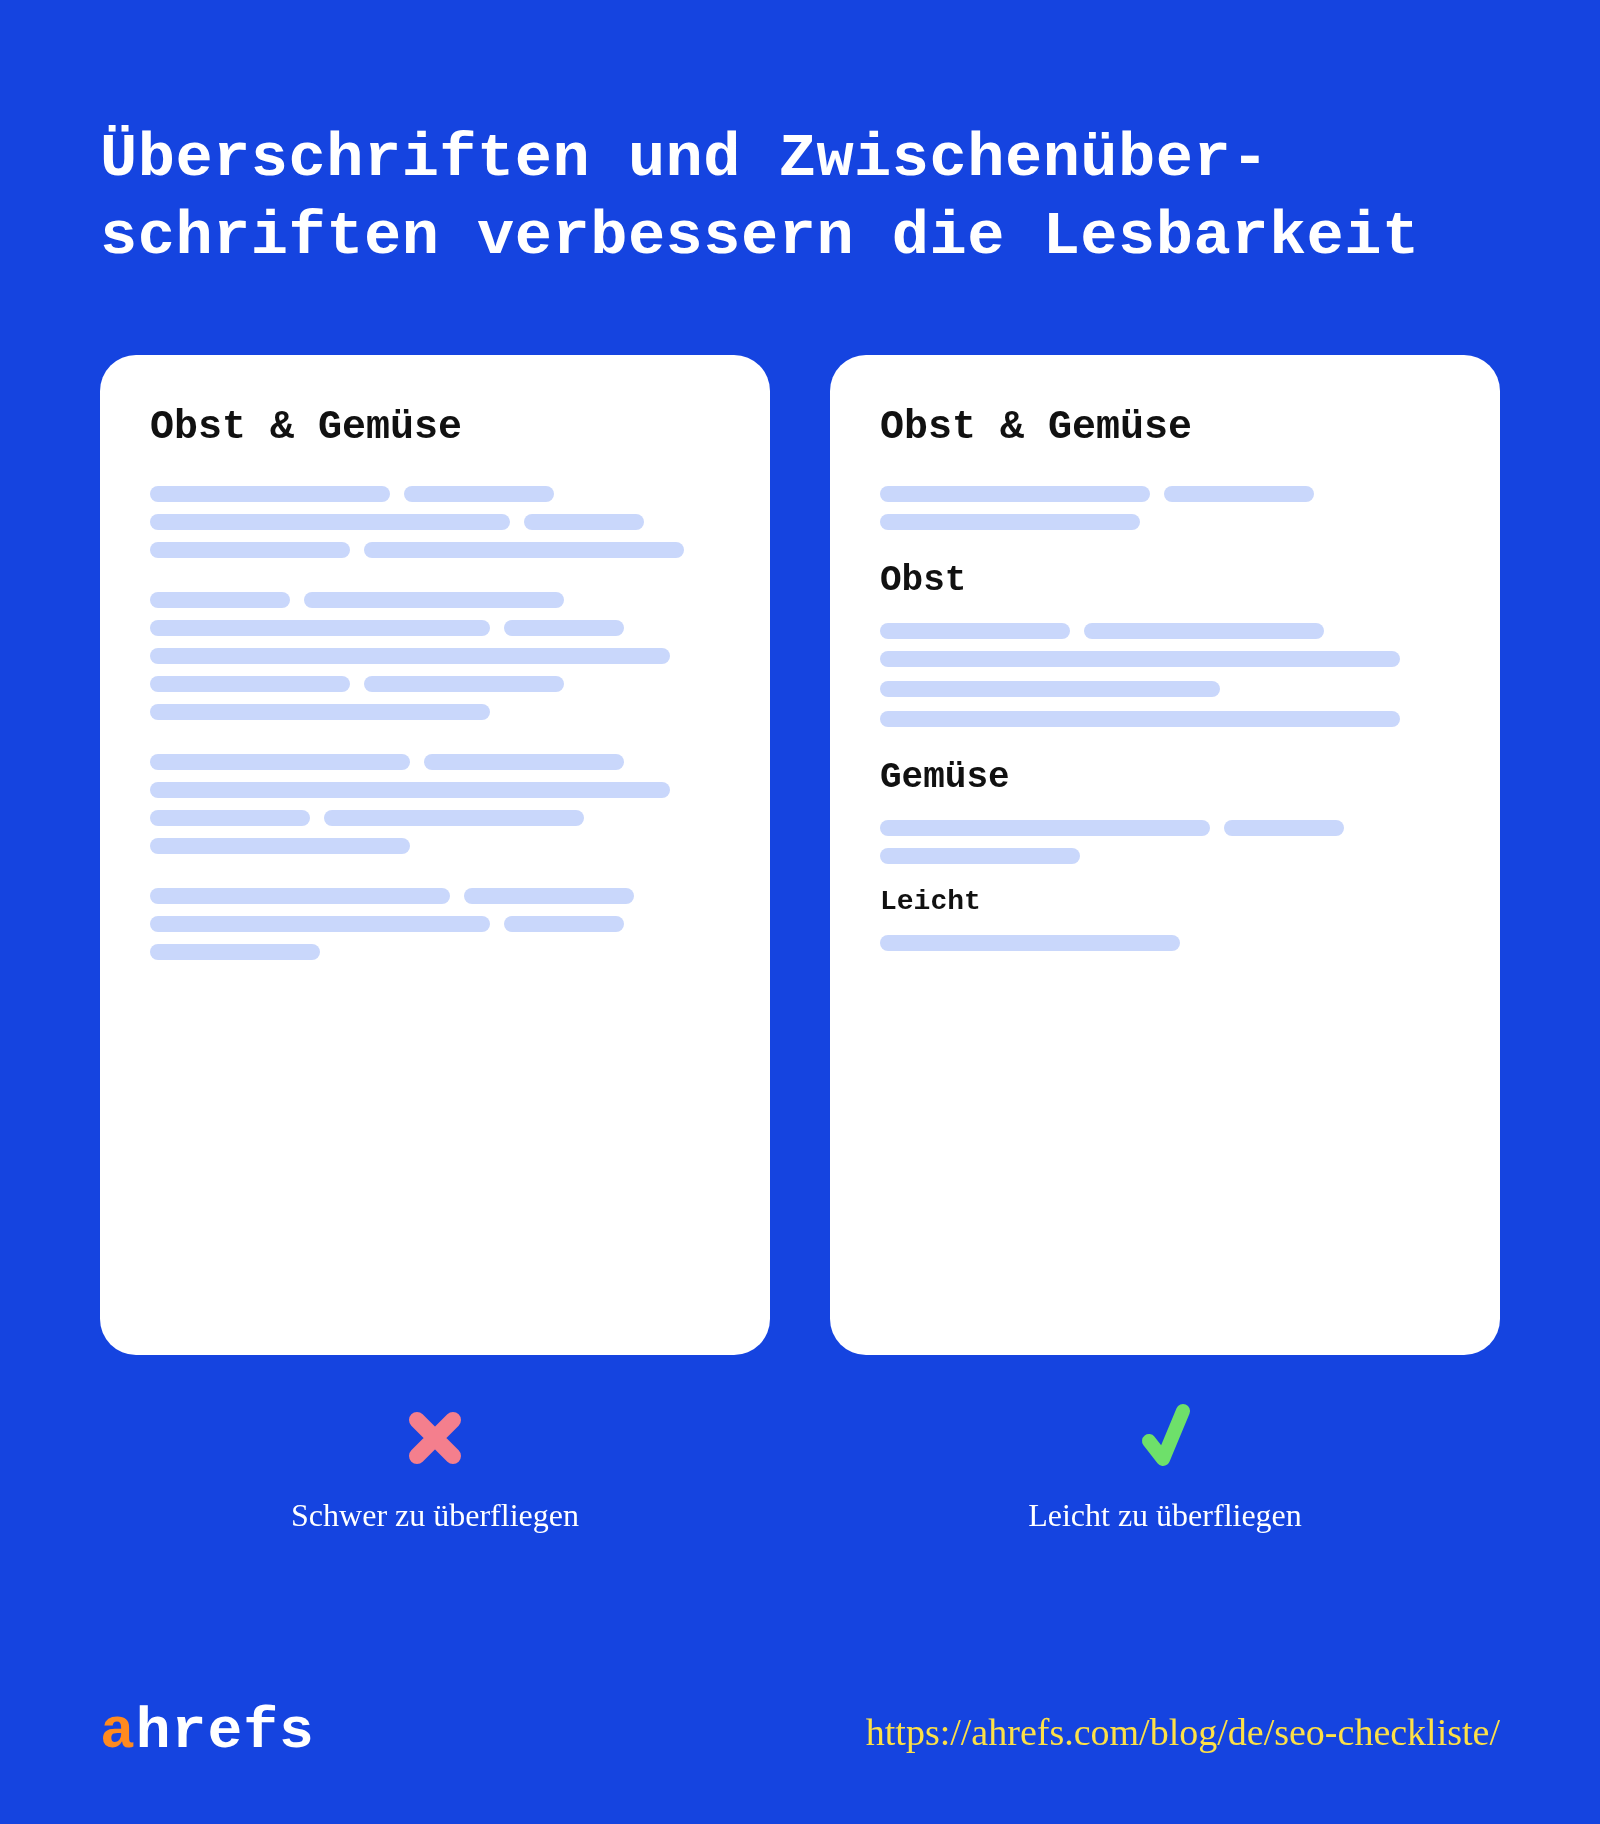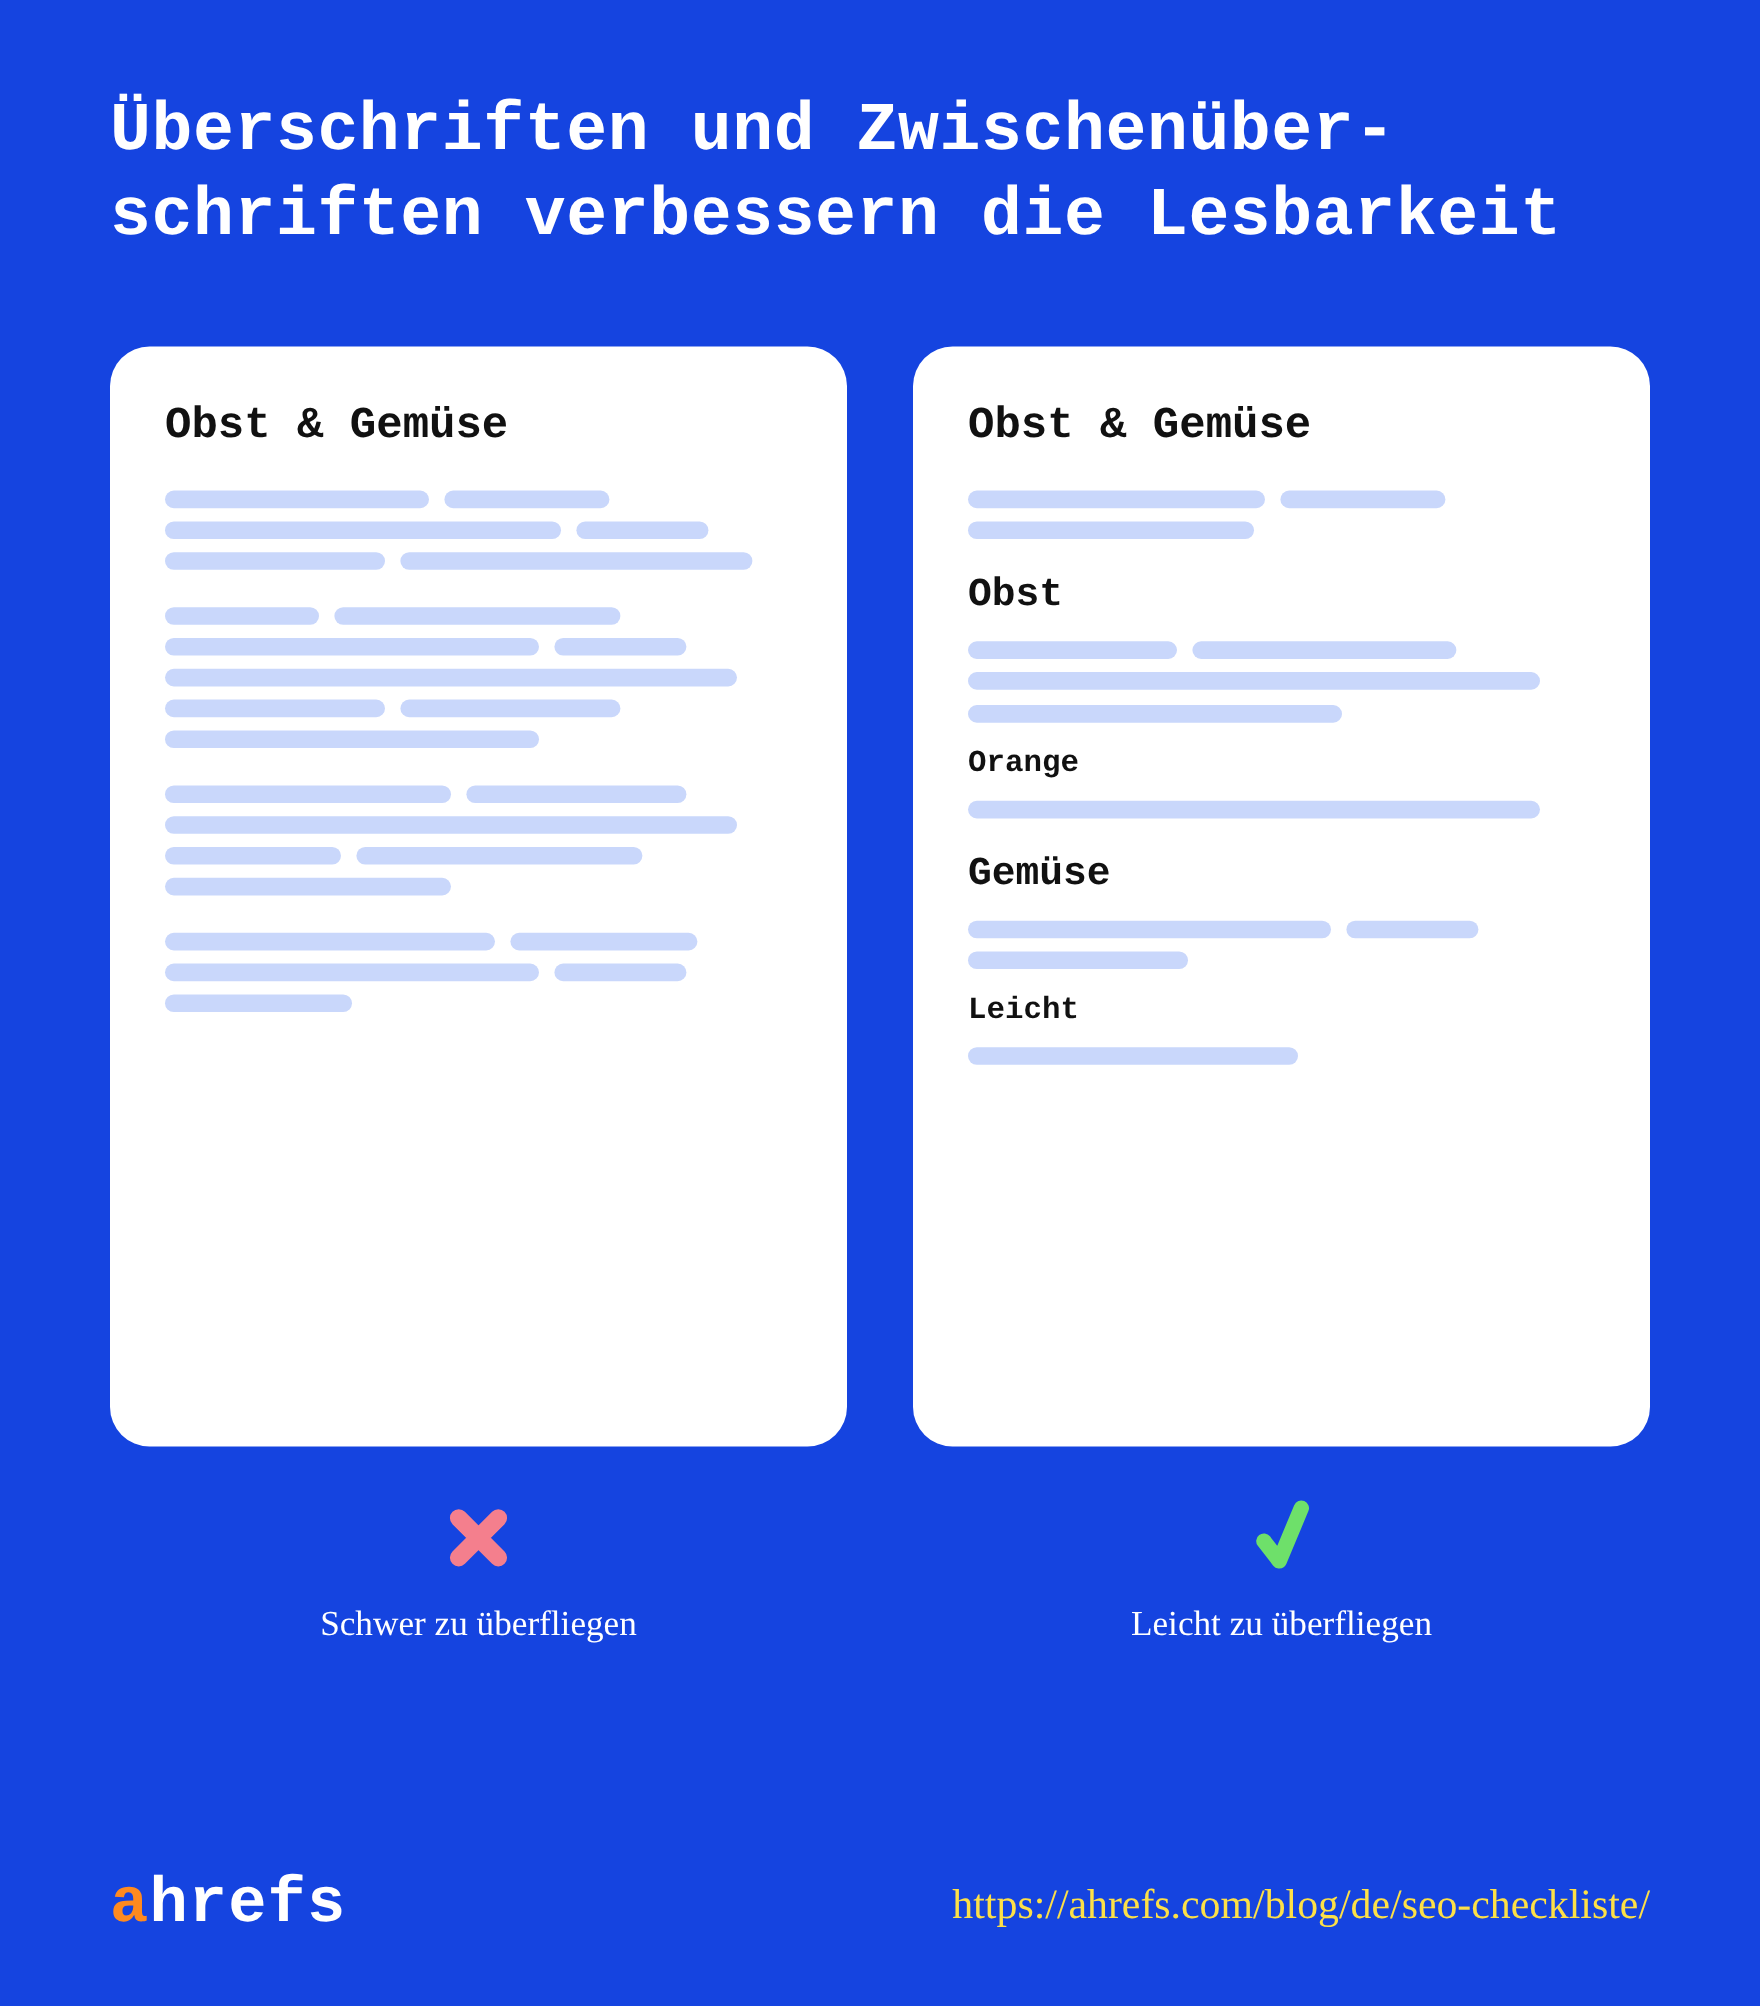--- a/index.html
+++ b/index.html
@@ -6,20 +6,21 @@
   body {
     background: #1544e0;
     width: 1600px;
     height: 1824px;
     font-family: "Courier New", Courier, monospace;
     position: relative;
     overflow: hidden;
   }
   .container {
     padding: 80px 100px 0 100px;
+    margin-top: 40px;
   }
   .headline {
     color: #ffffff;
     font-size: 62px;
     font-weight: 700;
     line-height: 1.25;
     letter-spacing: 0.5px;
     margin-bottom: 80px;
   }
   .cards {
@@ -172,21 +173,20 @@
         <div class="lines tight">
           <span class="bar" style="width:190px"></span>
             <span class="bar" style="width:240px"></span>
           <span class="bar" style="width:520px"></span>
         </div>
 
         <div class="lines tight">
           <span class="bar" style="width:340px"></span>
         </div>
 
-        <div class="sub-h3">Orange</div>
         <div class="lines tight">
           <span class="bar" style="width:520px"></span>
         </div>
 
         <div class="sub-h2">Gemüse</div>
         <div class="lines tight">
           <span class="bar" style="width:330px"></span>
             <span class="bar" style="width:120px"></span>
           <span class="bar" style="width:200px"></span>
         </div>

